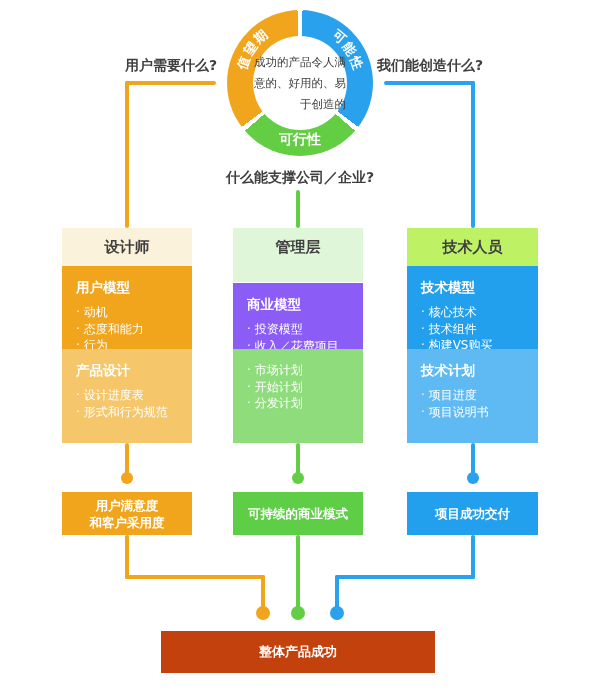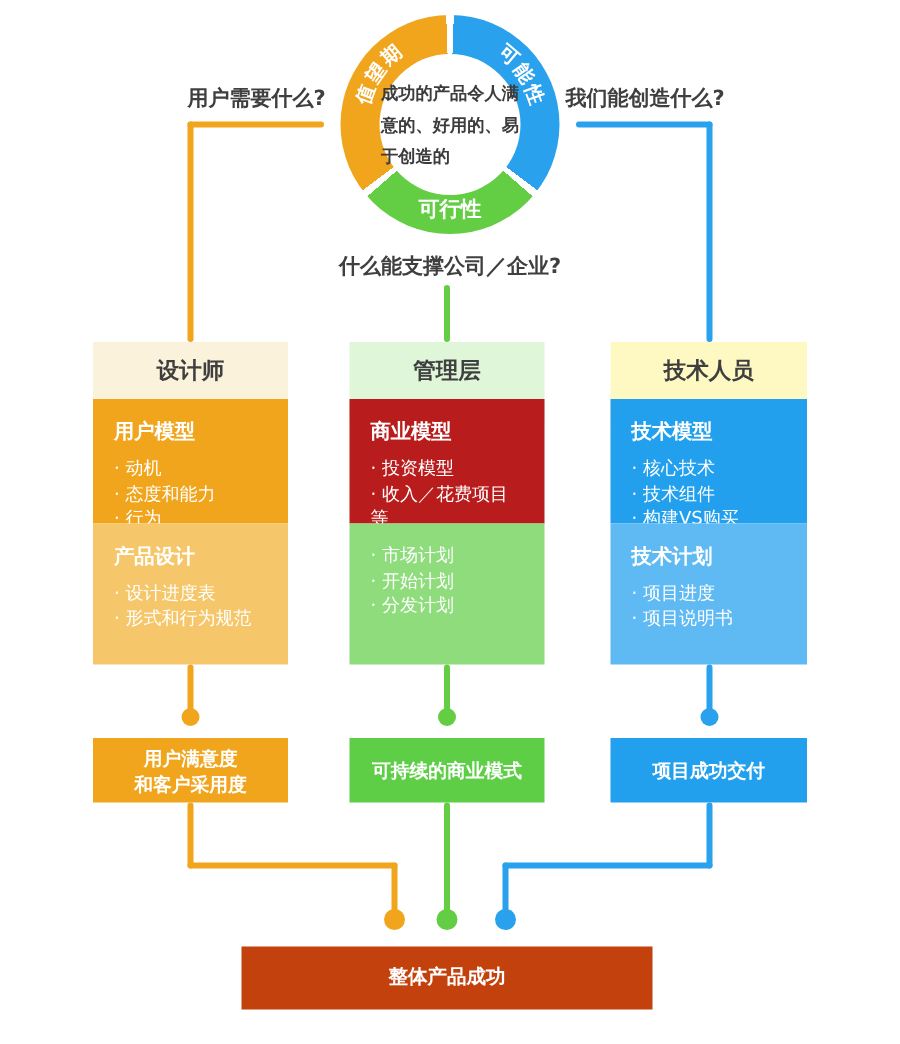--- a/index.html
+++ b/index.html
@@ -17,21 +17,21 @@
       #63CE44 131deg 229deg,
       #fff 229deg 233deg,
       #F0A51C 233deg 358deg,
       #fff 358deg 360deg);
   }
   .donut-hole{
     position:absolute;left:26px;top:26px;width:94px;height:94px;border-radius:50%;
     background:#fff;display:flex;align-items:center;justify-content:center;
   }
   .donut-center-text{
-    font-size:11.5px;line-height:21px;color:#3c3c3c;text-align:left;font-weight:700;
+    font-size:11.5px;line-height:21px;color:#3c3c3c;text-align:right;font-weight:400;
     white-space:nowrap;
   }
   .arc-char{
     position:absolute;color:#fff;font-weight:bold;font-size:13px;
     transform-origin:center;white-space:nowrap;
   }
   .arc-bottom{
     position:absolute;left:227px;top:131px;width:146px;text-align:center;
     color:#fff;font-weight:bold;font-size:14px;
   }
@@ -59,26 +59,26 @@
   }
   .col-box .box-title{font-size:13.5px;font-weight:bold;margin-bottom:7px;}
   .col-box ul{list-style:none;margin:0;padding:0;}
   .col-box li{font-size:12px;line-height:16.5px;}
   .col-box li::before{content:"·\00a0";}
   .col0{left:62px;width:130px;}
   .col1{left:233px;width:130px;}
   .col2{left:407px;width:131px;}
   .hdr0{background:#FBF2DB;}
   .hdr1{background:#DFF6D8;}
-  .hdr2{background:#fef9c3;}
+  .hdr2{background:#bef264;}
   .model-box{top:266px;height:83px;}
   .plan-box{top:349px;height:94px;}
   .model0{background:#F0A51C;}
   .plan0{background:#F5C76A;}
-  .model1{background:#b91c1c;}
+  .model1{background:#8b5cf6;margin-top:17px;}
   .plan1{background:#8FDC7D;}
   .model2{background:#22A0EE;}
   .plan2{background:#5FBAF3;}
   
   .outcome{
     position:absolute;top:492px;height:43px;color:#fff;font-weight:bold;
     display:flex;flex-direction:column;align-items:center;justify-content:center;
     font-size:12.5px;line-height:17px;text-align:center;
   }
   .outcome0{background:#F0A51C;}

